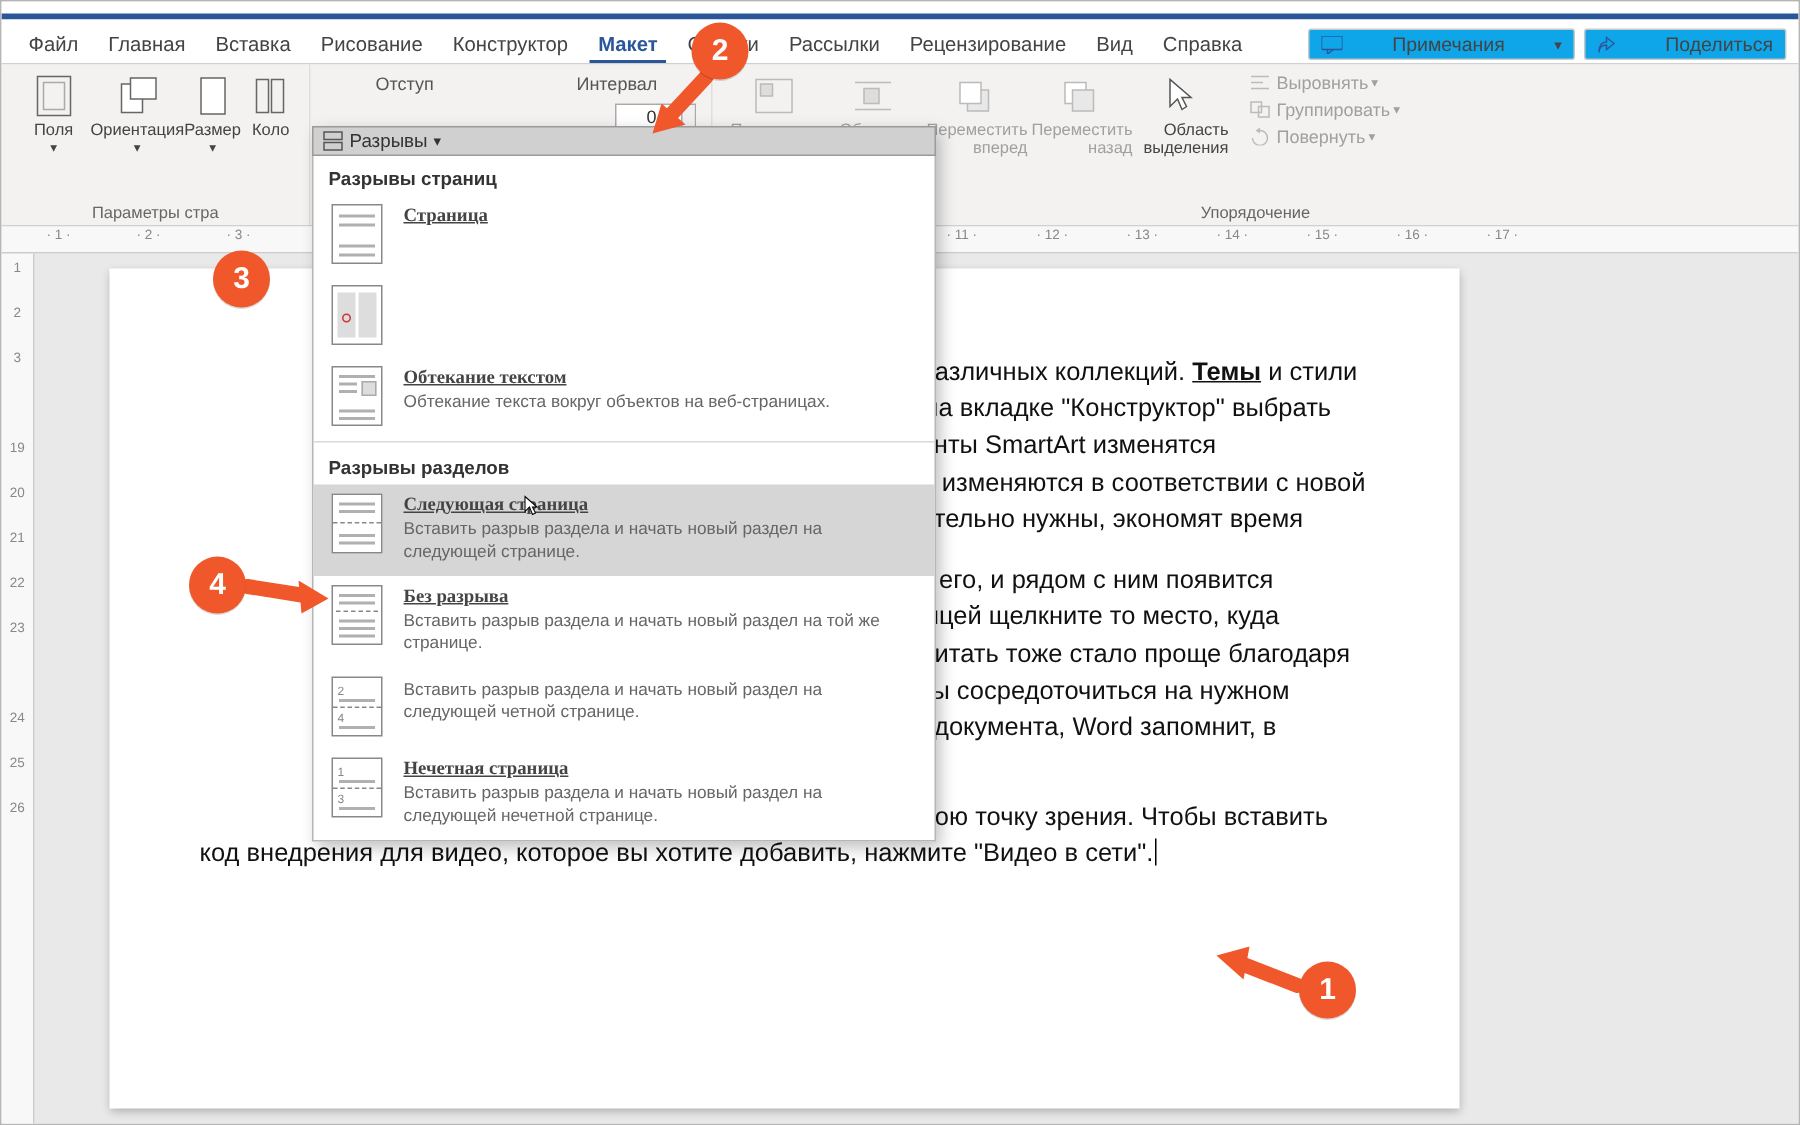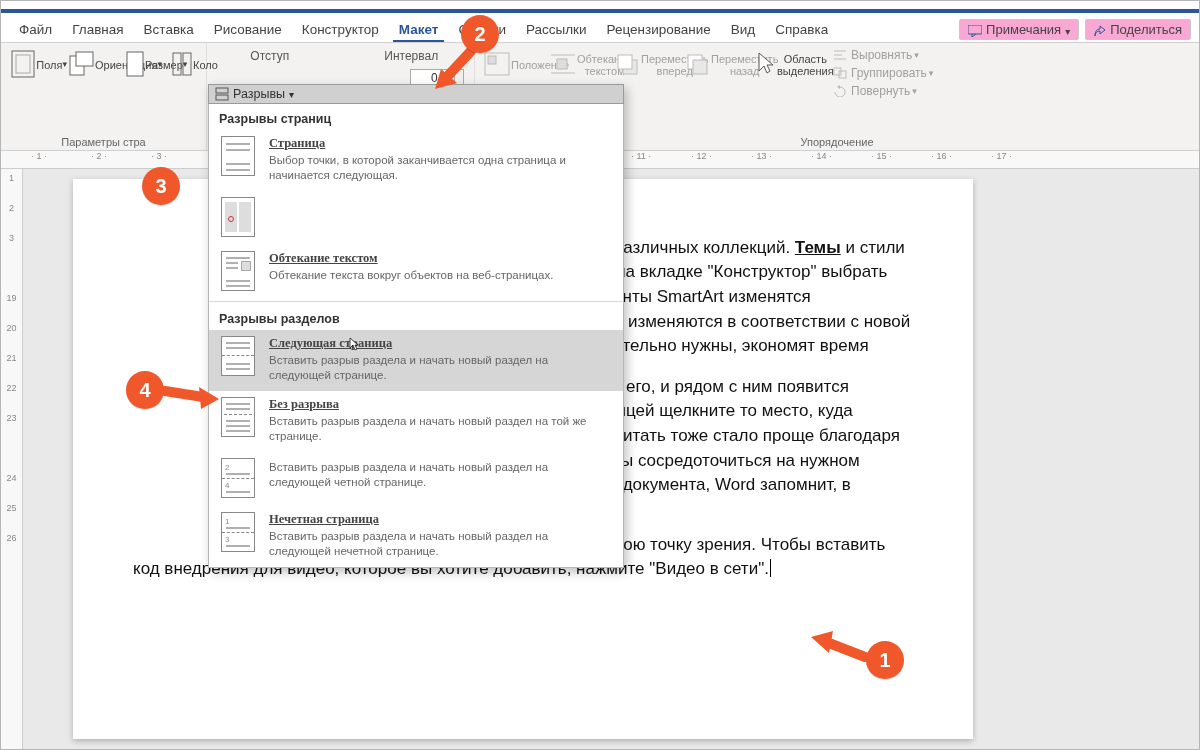--- a/index.html
+++ b/index.html
@@ -38,28 +38,29 @@
   }
   .tab.active::after {
     content: "";
     position: absolute;
     left: 4px; right: 4px; bottom: -1px;
     height: 2px;
     background: #2b579a;
   }
   .tabs-spacer { flex: 1; }
   .titlebtn {
-    display: flex; align-items: flex-end;
+    display: flex; align-items: center;
     border: 1px solid #c8c8c8;
     padding: 2px 8px;
     margin-left: 6px;
     border-radius: 2px;
     color: #444;
     font-size: 13px;
-    background: #f9a8d4;
+    background: #0ea5e9;
+    gap: 29px;
   }
   .titlebtn svg { margin-right: 4px; }
   
   .ribbon {
     display: flex;
     align-items: stretch;
     background: #f3f2f1;
     border-bottom: 1px solid #d0d0d0;
     height: 108px;
     position: relative;
@@ -72,28 +73,28 @@
   }
   .group-body { display: flex; align-items: flex-start; flex: 1; }
   .group-label {
     text-align: center;
     font-size: 11px;
     color: #666;
     padding-top: 2px;
   }
   .vbtn {
     display: flex;
-    flex-direction: row;
+    flex-direction: column;
     align-items: center;
     justify-content: flex-start;
     width: 58px;
     padding: 2px 0;
     font-size: 11px;
     color: #444;
-    text-align: center;
+    text-align: right;
   }
   .vbtn .ic { width: 30px; height: 30px; display:flex;align-items:center;justify-content:center; }
   .vbtn .lbl { margin-top: 2px; line-height: 12px; }
   .small-stack { display:flex; flex-direction:column; gap:2px; margin-left:4px;}
   .sline {
     display:flex; align-items:center;
     font-size:12px; color:#444;
     padding:1px 4px;
   }
   .sline svg { margin-right:4px; flex-shrink:0; }
@@ -443,21 +444,20 @@
 
     <div class="dd-item">
       <div class="thumb">
         <div class="ln" style="top:6px;left:4px;right:4px"></div>
         <div class="ln" style="top:12px;left:4px;right:4px"></div>
         <div class="ln" style="top:26px;left:4px;right:4px"></div>
         <div class="ln" style="top:32px;left:4px;right:4px"></div>
       </div>
       <div class="txt">
           <div class="tt">Страница</div>
-          <div class="desc">Выбор точки, в которой заканчивается одна страница и начинается следующая.</div>
         </div>
     </div>
 
     <div class="dd-item">
       <div class="thumb">
         <div class="col" style="left:3px;top:4px;bottom:4px"></div>
         <div class="col" style="right:3px;top:4px;bottom:4px"></div>
         <div style="position:absolute;left:6px;top:18px;width:6px;height:6px;border:1px solid #c33;border-radius:50%"></div>
       </div>
     </div>

